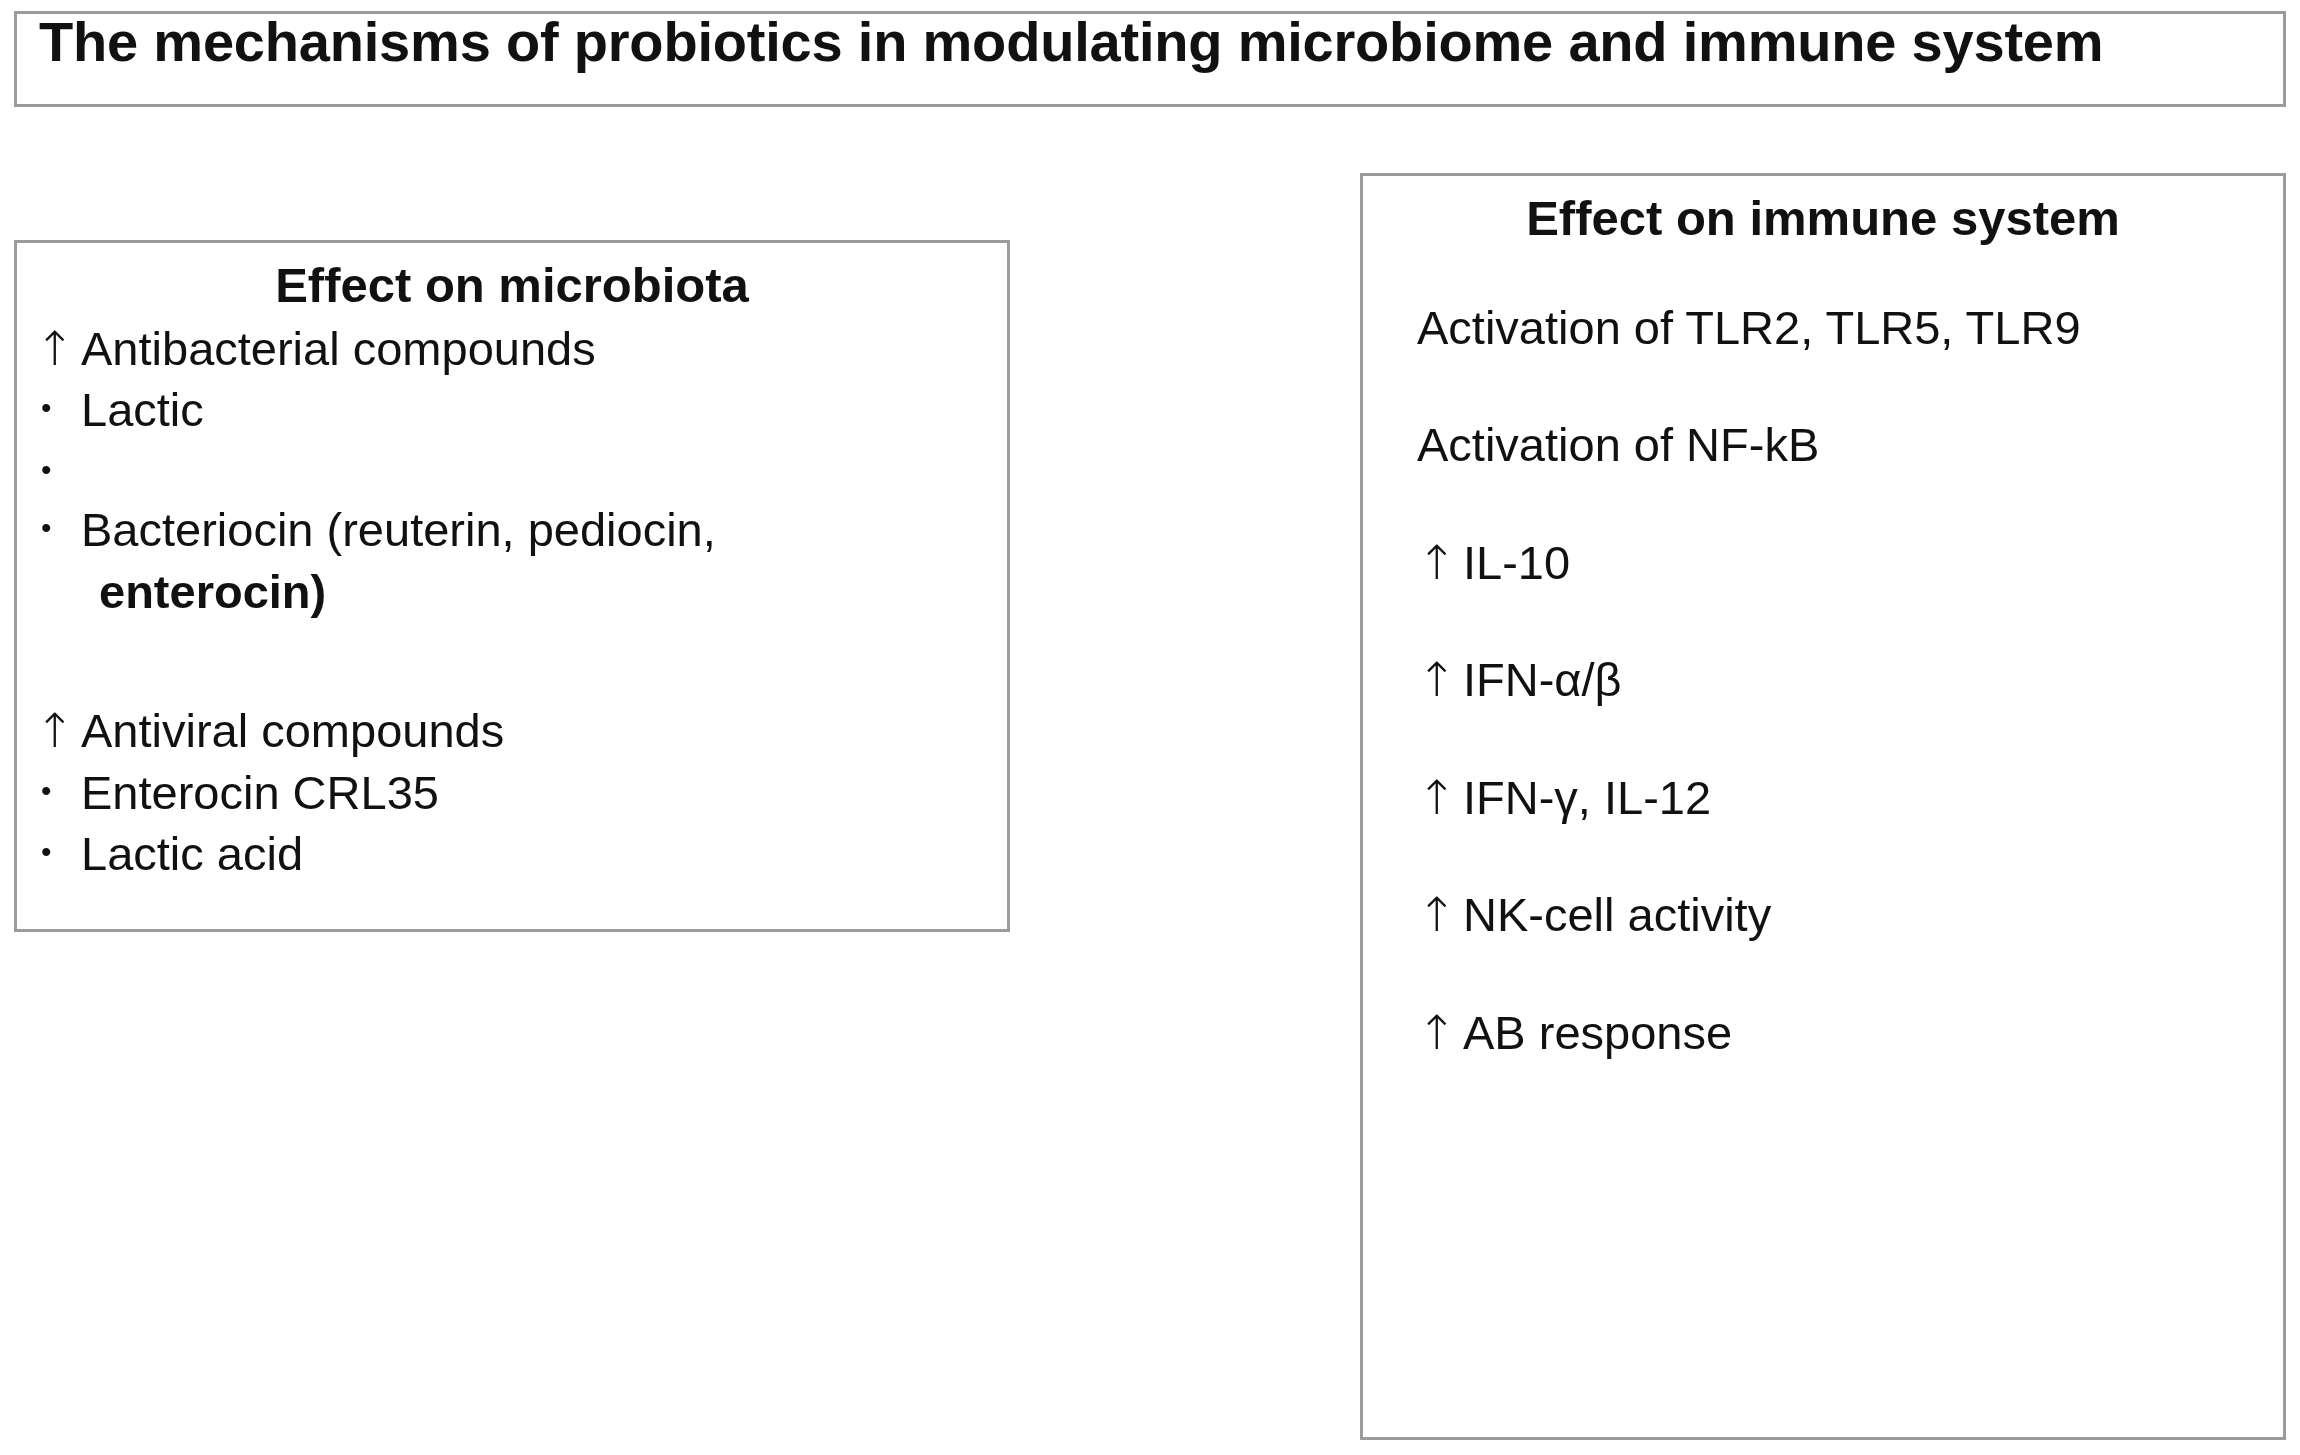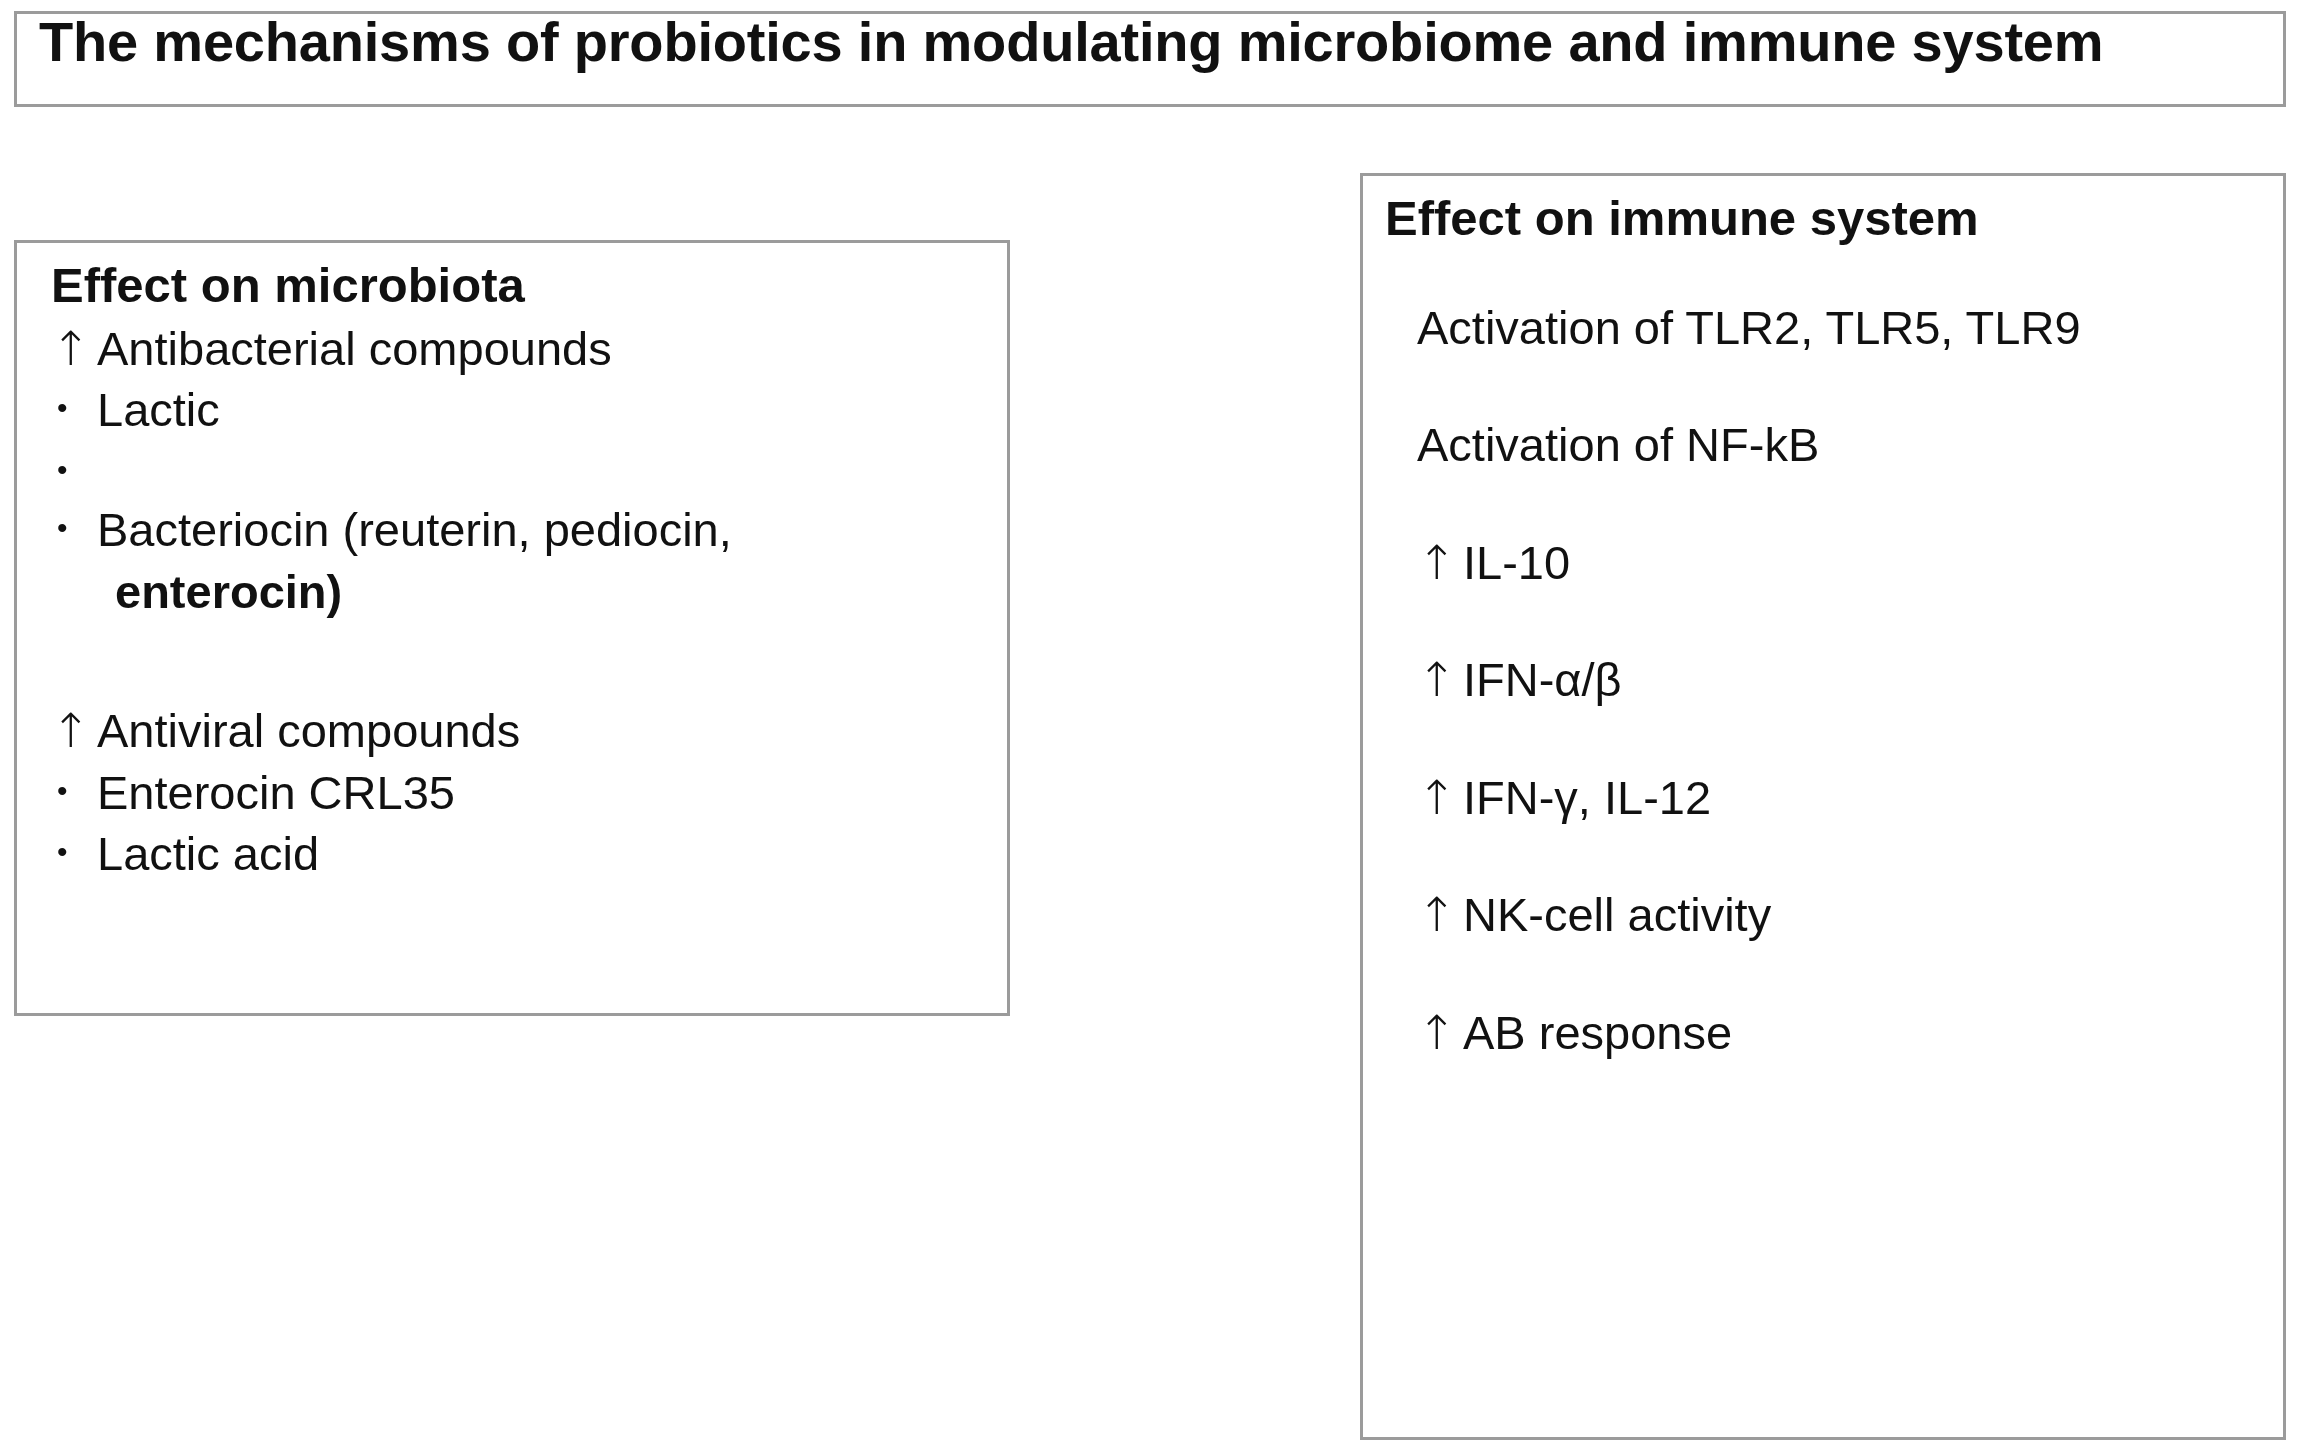--- a/index.html
+++ b/index.html
@@ -40,36 +40,37 @@
     letter-spacing: -0.2px;
     line-height: 1;
     white-space: nowrap;
   }
 
   
   #microbiota-panel {
     left: 14px;
     top: 240px;
     width: 996px;
-    height: 776px;
-    padding: 14px 18px 0 34px;
+    height: 692px;
+    padding: 14px 18px 0 18px;
     box-sizing: border-box;
   }
 
   
   #immune-panel {
     left: 1360px;
     top: 173px;
     width: 926px;
     height: 1267px;
     padding: 14px 22px 0 22px;
     box-sizing: border-box;
   }
 
   .panel-heading {
+    text-align: center;
     font-size: 49px;
     font-weight: bold;
     line-height: 1.18;
     margin: 0 0 6px 0;
     white-space: nowrap;
   }
   #immune-panel .panel-heading {
     margin-bottom: 52px;
   }
 

